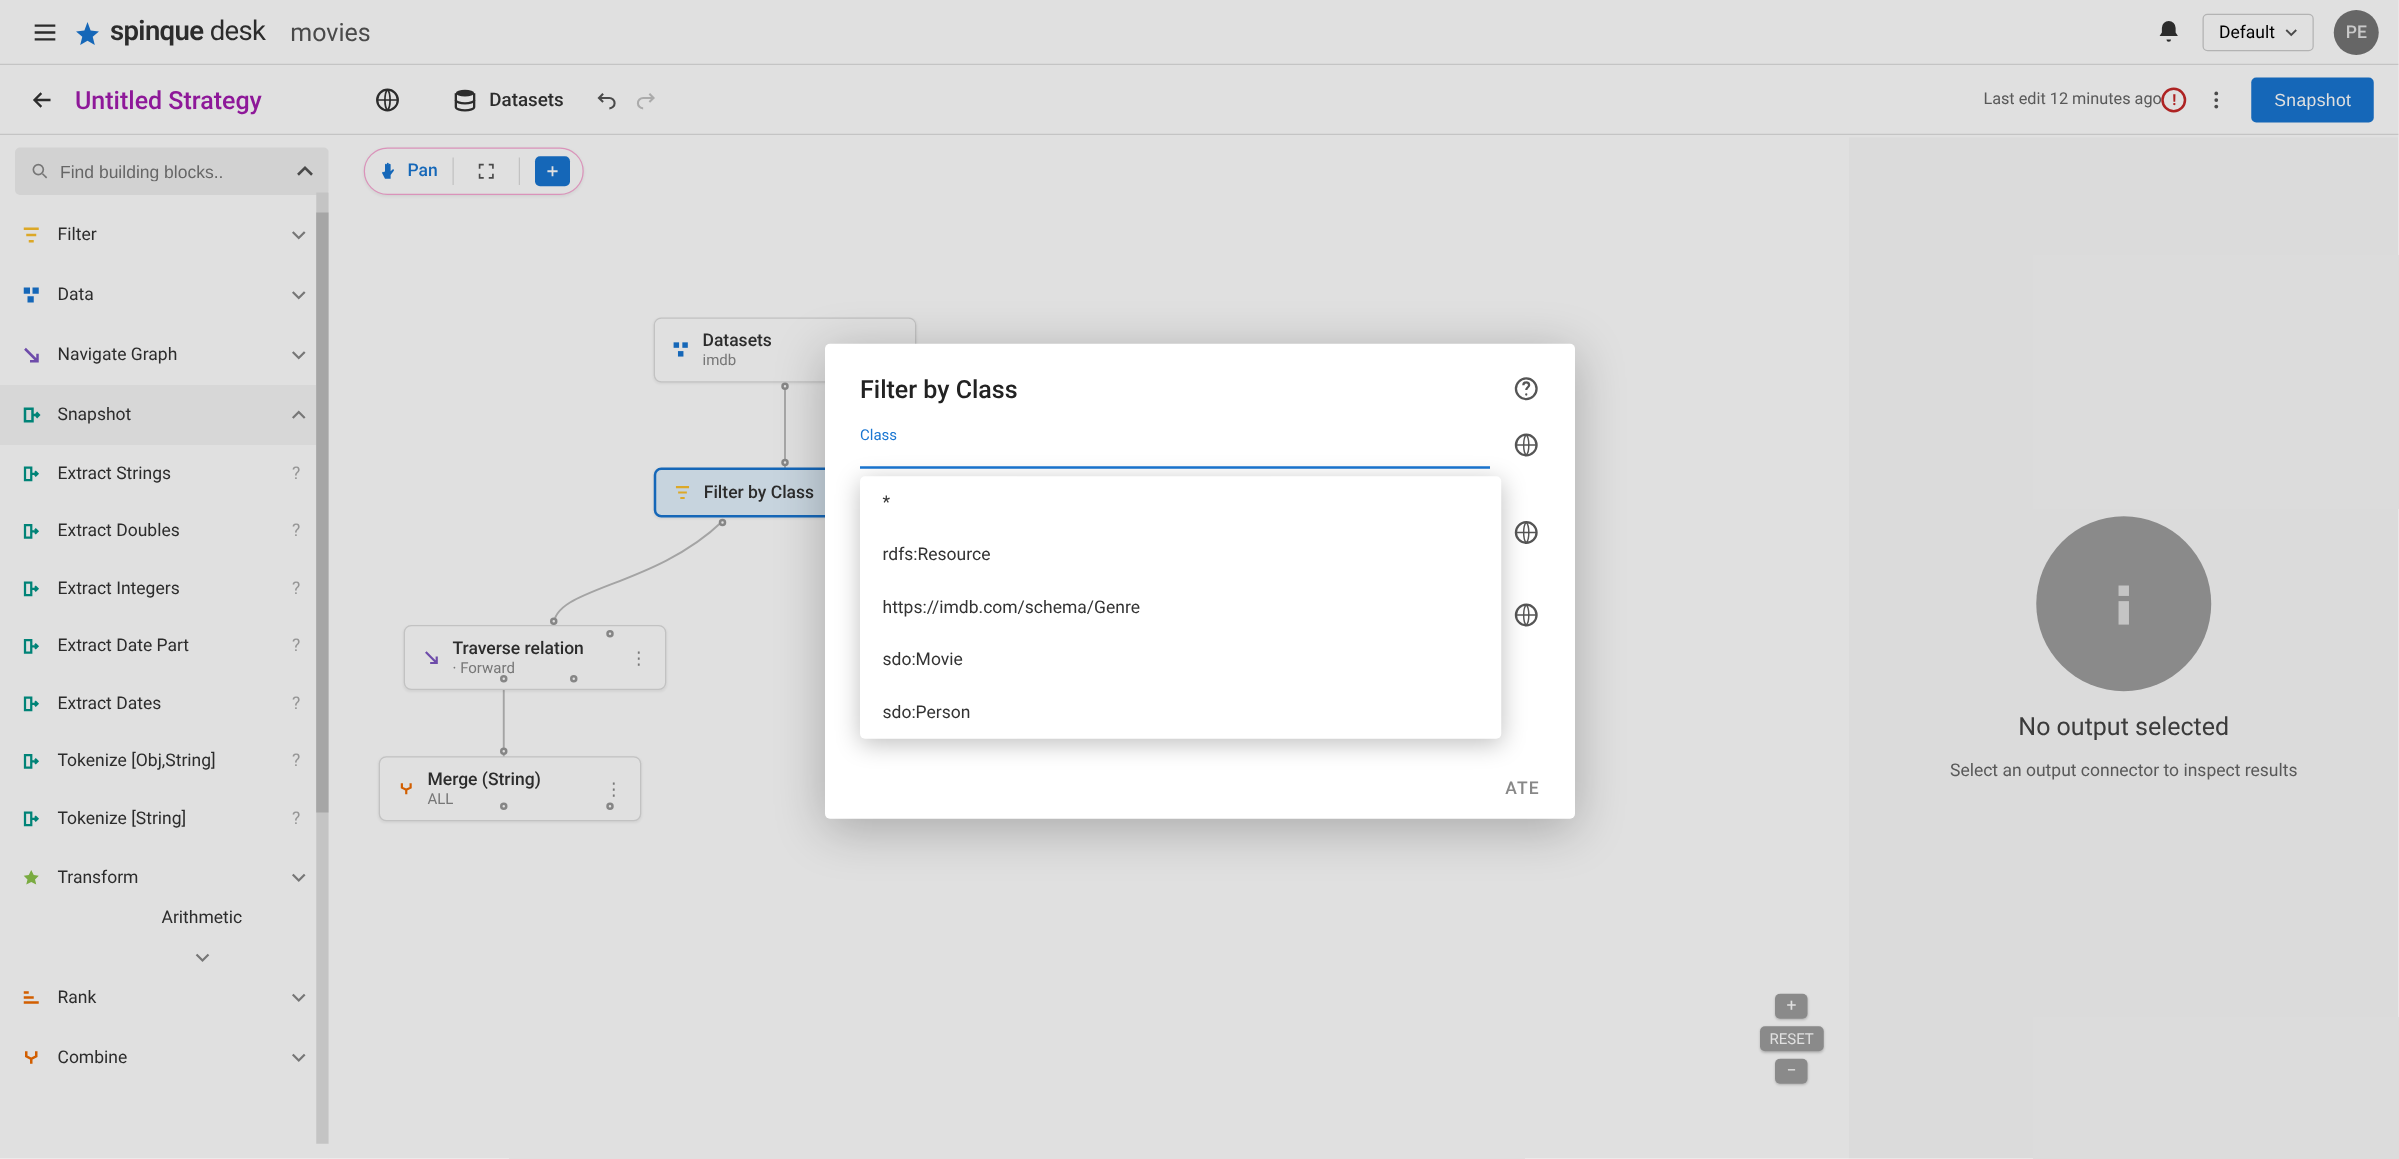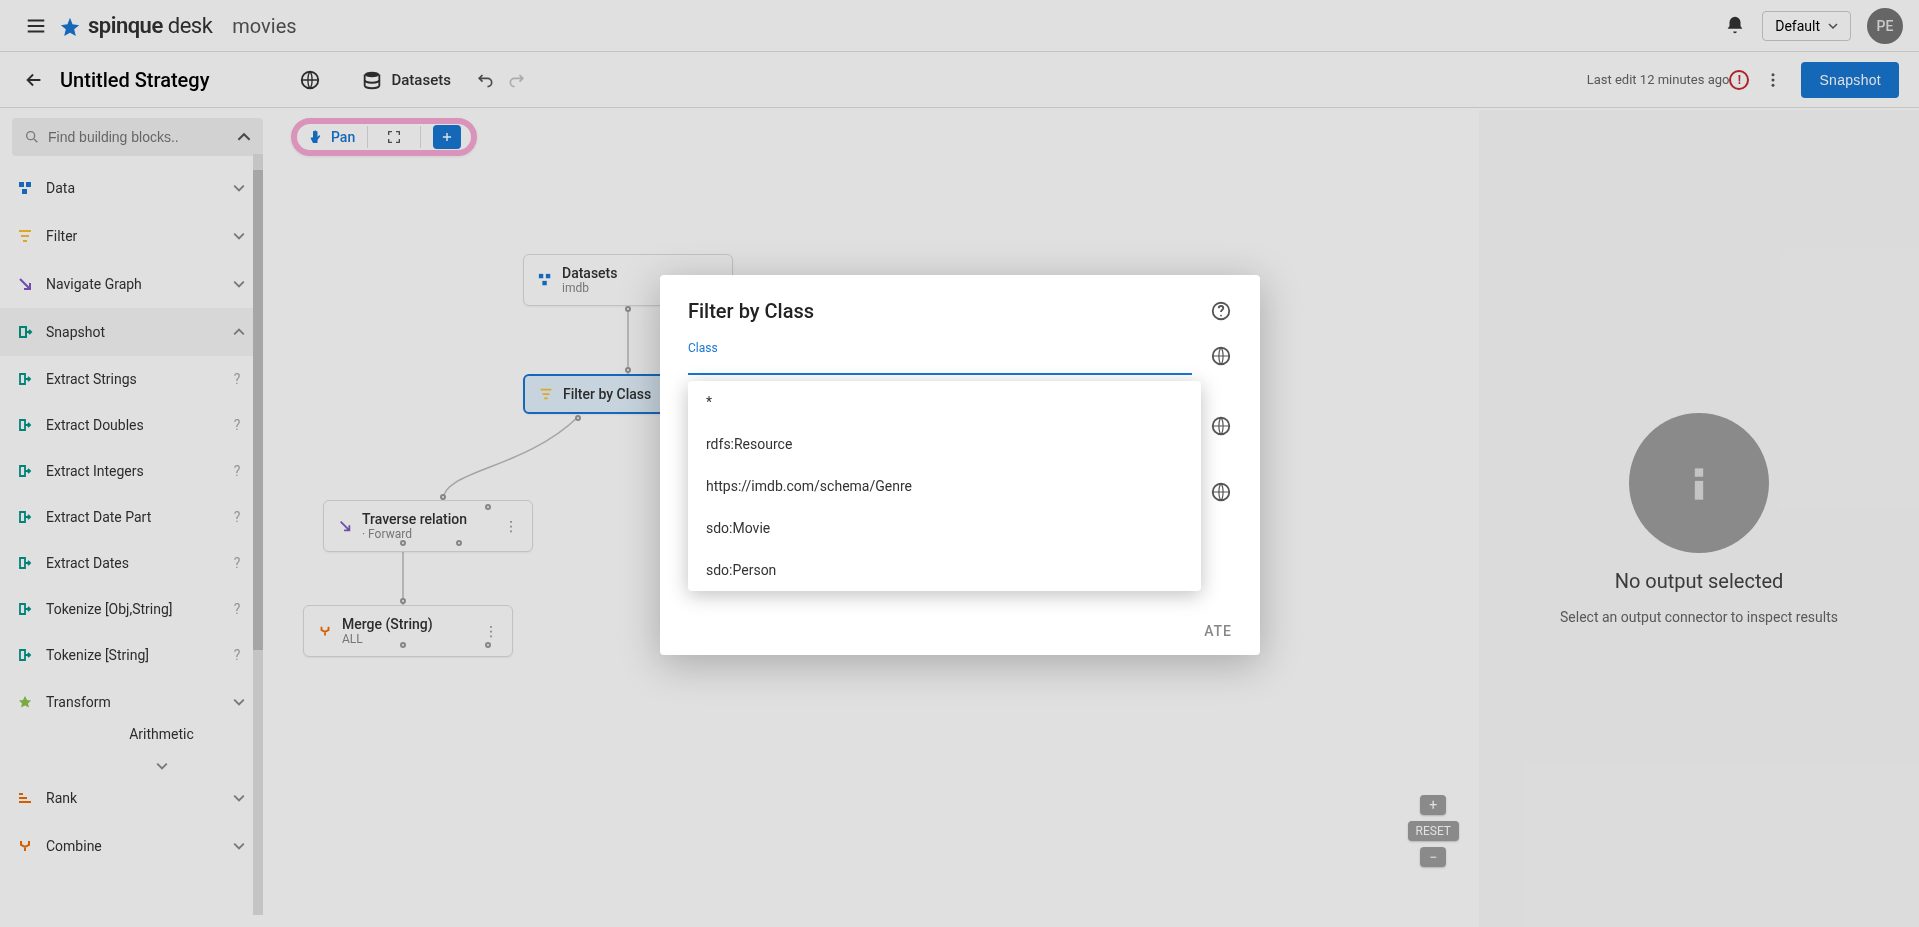--- a/index.html
+++ b/index.html
@@ -17,39 +17,39 @@
 .topbar .brand-text .bold { font-weight: 600; }
 .topbar .context { margin-left: 20px; font-size: 20px; color: #555; }
 .topbar .spacer { flex: 1; }
 .topbar .right-items { display: flex; align-items: center; gap: 16px; }
 .topbar .default-dd { border: 1px solid #ccc; border-radius: 4px; padding: 6px 12px; display: flex; align-items: center; gap: 8px; cursor: pointer; font-size: 14px; }
 .topbar .avatar { width: 36px; height: 36px; border-radius: 50%; background: #757575; color: #e5e5e5; display: flex; align-items: center; justify-content: center; font-size: 14px; font-weight: 500; }
 
 
 .subbar { height: 56px; display: flex; align-items: center; padding: 0 20px; border-bottom: 1px solid #e0e0e0; position: relative; z-index: 1; }
 .subbar .back { width: 28px; height: 28px; display: flex; align-items: center; justify-content: center; cursor: pointer; margin-right: 12px; }
-.subbar .title { font-size: 20px; font-weight: 500; color: #000000; }
+.subbar .title { font-size: 20px; font-weight: 500; color: #a21caf; }
 .subbar .globe { margin-left: 90px; }
 .subbar .datasets { margin-left: 40px; display: flex; align-items: center; gap: 8px; font-size: 15px; font-weight: 500; color: #333; }
 .subbar .undo-redo { margin-left: 24px; display: flex; gap: 12px; }
 .subbar .spacer { flex: 1; }
 .subbar .last-edit { font-size: 13px; color: #666; margin-right: 0; }
 .subbar .warn { width: 20px; height: 20px; border: 2px solid #c62828; border-radius: 50%; display: flex; align-items: center; justify-content: center; color: #c62828; font-size: 12px; font-weight: bold; margin-right: 12px; }
 .subbar .snapshot { background: #1976d2; color: #fff; padding: 10px 18px; border: none; border-radius: 4px; font-size: 14px; font-weight: 500; letter-spacing: 0.3px; cursor: pointer; }
 .subbar .mini-more { width: 24px; height: 24px; display: flex; align-items: center; justify-content: center; cursor: pointer; margin-right: 16px; }
 
 
 .main { position: absolute; top: 110px; left: 0; right: 0; bottom: 0; display: flex; z-index: 1; }
 
 
 .sidebar { width: 263px; display: flex; flex-direction: column; background: #fff; position: relative; }
 .search-row { padding: 8px 12px; display: flex; align-items: center; gap: 8px; }
 .search-pill { flex: 1; background: #f0f0f0; border-radius: 4px; height: 38px; display: flex; align-items: center; padding: 16px 12px; gap: 8px; }
 .search-pill input { border: none; background: transparent; outline: none; flex: 1; font-size: 14px; color: #555; }
-.toolbar-pill { margin-left: 12px; background: #fff; border: 6px solid #f9a8d4; border-radius: 22px; height: 38px; display: flex; align-items: center; padding: 0 10px; gap: 12px; box-shadow: 0 1px 3px rgba(0,0,0,0.08); }
+.toolbar-pill { margin-left: 12px; background: #fff; border: 1px solid #f9a8d4; border-radius: 22px; height: 38px; display: flex; align-items: center; padding: 0 10px; gap: 12px; box-shadow: 0 1px 3px rgba(0,0,0,0.08); }
 .toolbar-pill .pan { display: flex; align-items: center; gap: 6px; color: #1976d2; font-size: 14px; font-weight: 500; }
 .toolbar-pill .divider { width: 1px; height: 22px; background: #ddd; }
 .toolbar-pill .icon-btn { width: 28px; height: 28px; display: flex; align-items: center; justify-content: center; cursor: pointer; }
 .toolbar-pill .add-btn { width: 28px; height: 24px; background: #1976d2; border-radius: 4px; display: flex; align-items: center; justify-content: center; color: #fff; }
 
 
 .cat-list { flex: 1; overflow-y: auto; }
 .cat-item { height: 48px; display: flex; align-items: center; padding: 0 16px; font-size: 14px; color: #333; cursor: pointer; gap: 12px; }
 .cat-item .cat-icon { width: 18px; height: 18px; display: flex; align-items: center; justify-content: center; }
 .cat-item .cat-label { flex: 1; }
@@ -185,39 +185,39 @@
         <input placeholder="Find building blocks.." style="">
         <svg width="14" height="14" viewBox="0 0 10 10">
             <path d="M1 7l4-4 4 4" stroke="#555" stroke-width="1.5" fill="none"></path>
           </svg>
       </div>
     </div>
     <div class="cat-list">
       <div class="cat-item">
         <span class="cat-icon">
             <svg width="16" height="16" viewBox="0 0 16 16">
+              <path d="M2 3h12M4 8h8M6 13h4" stroke="#fbc02d" stroke-width="2"></path>
+            </svg>
+          </span>
+        <span class="cat-label">Filter</span>
+        <span class="cat-chevron">
+            <svg width="12" height="12" viewBox="0 0 10 10">
+              <path d="M1 3l4 4 4-4" stroke="#888" stroke-width="1.5" fill="none"></path>
+            </svg>
+          </span>
+      </div>
+      <div class="cat-item">
+        <span class="cat-icon">
+            <svg width="16" height="16" viewBox="0 0 16 16">
               <rect x="2" y="2" width="5" height="5" fill="#1976d2"></rect>
               <rect x="9" y="2" width="5" height="5" fill="#1976d2"></rect>
               <rect x="5" y="9" width="5" height="5" fill="#1976d2"></rect>
             </svg>
           </span>
         <span class="cat-label">Data</span>
-        <span class="cat-chevron">
-            <svg width="12" height="12" viewBox="0 0 10 10">
-              <path d="M1 3l4 4 4-4" stroke="#888" stroke-width="1.5" fill="none"></path>
-            </svg>
-          </span>
-      </div>
-      <div class="cat-item">
-        <span class="cat-icon">
-            <svg width="16" height="16" viewBox="0 0 16 16">
-              <path d="M2 3h12M4 8h8M6 13h4" stroke="#fbc02d" stroke-width="2"></path>
-            </svg>
-          </span>
-        <span class="cat-label">Filter</span>
         <span class="cat-chevron">
             <svg width="12" height="12" viewBox="0 0 10 10">
               <path d="M1 3l4 4 4-4" stroke="#888" stroke-width="1.5" fill="none"></path>
             </svg>
           </span>
       </div>
       <div class="cat-item">
         <span class="cat-icon">
             <svg width="16" height="16" viewBox="0 0 16 16">
               <path d="M3 3l10 10m0-6v6h-6" stroke="#7e57c2" stroke-width="2" fill="none"></path>

